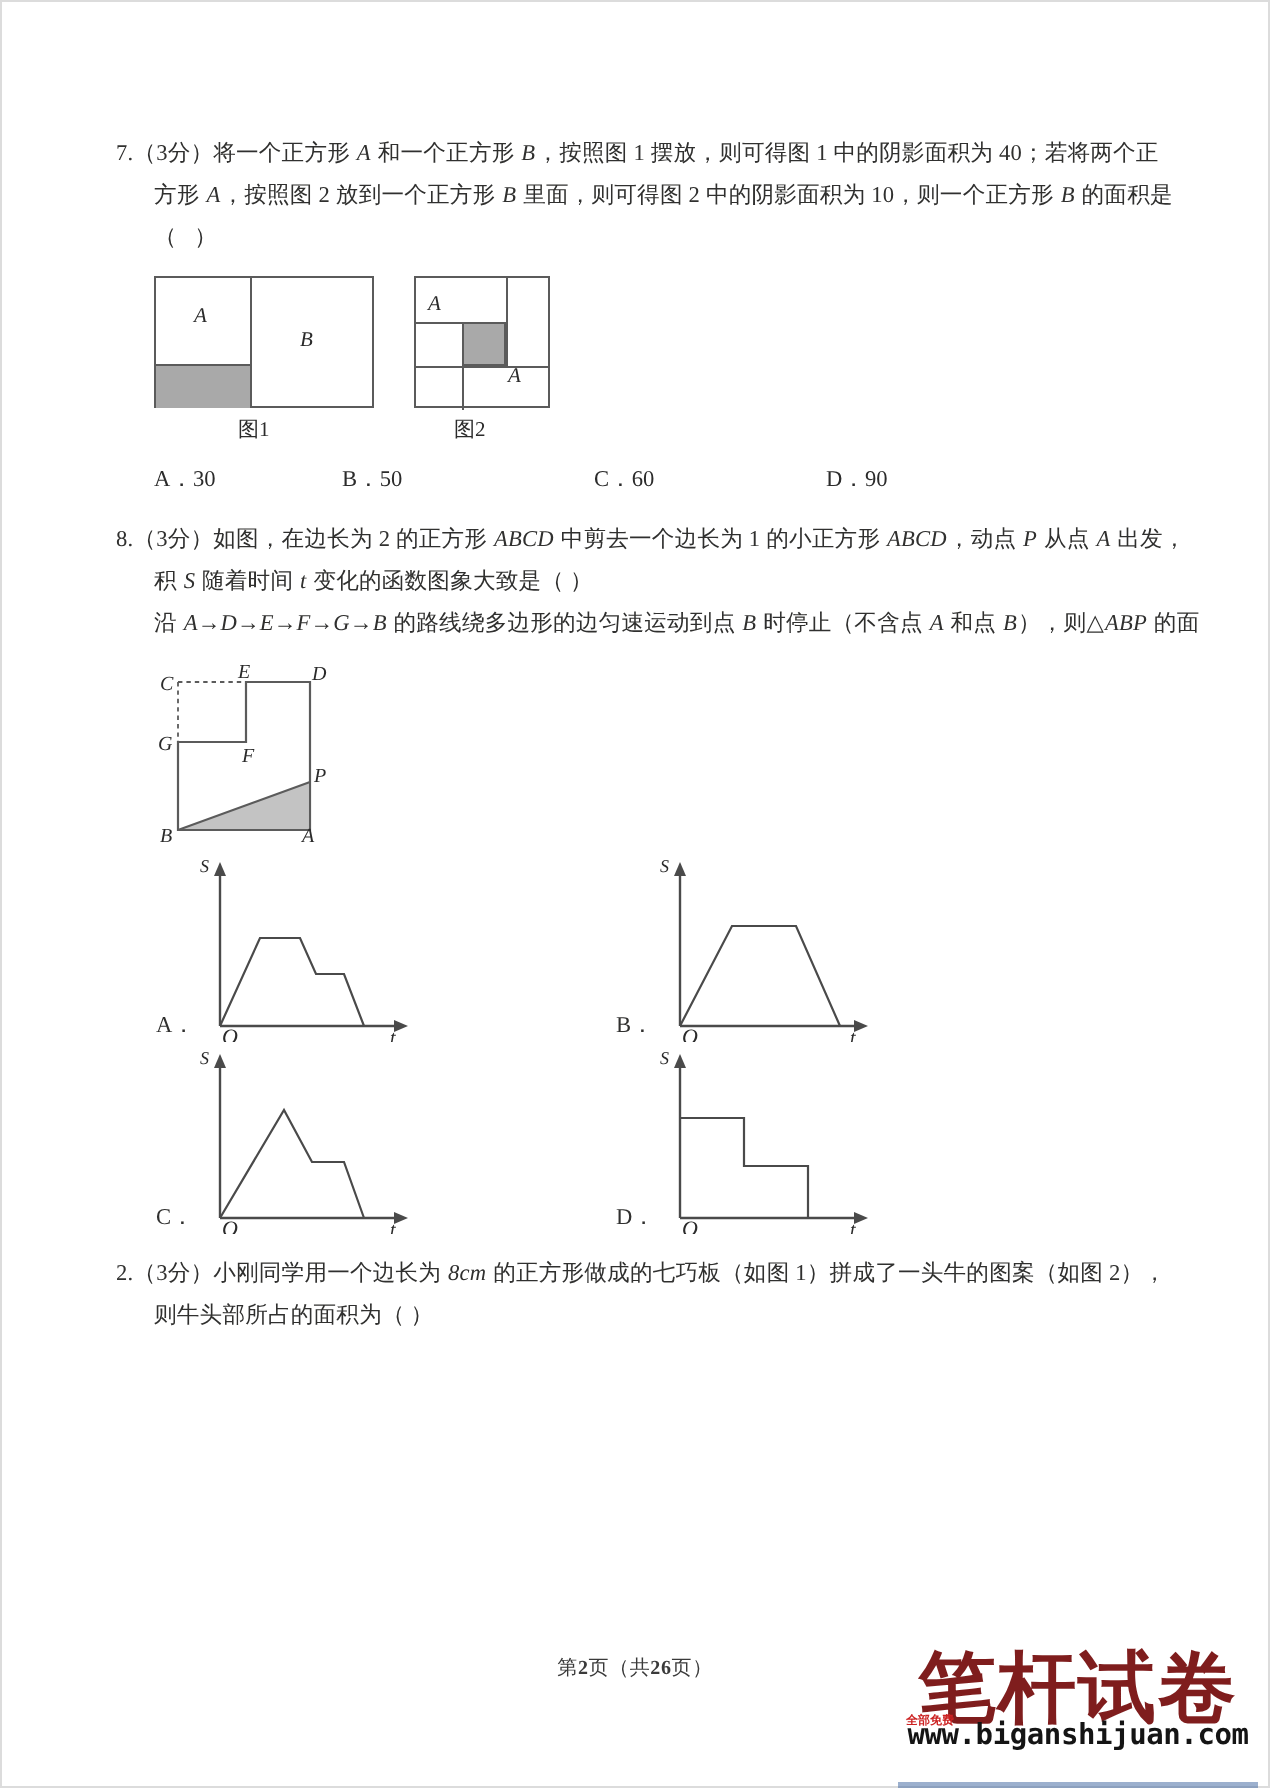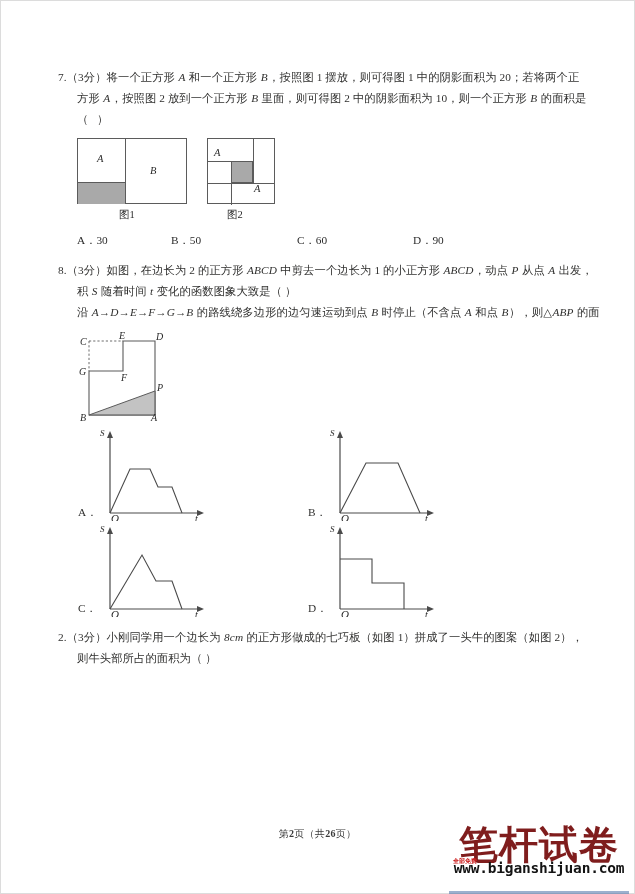--- a/index.html
+++ b/index.html
@@ -223,21 +223,21 @@
   }
 </style>
 </head>
 <body>
 
 <div class="page">
 
   <div class="content">
 
     <div class="q">
-      <div class="qline"><span>7.（3分）将一个正方形 </span><em class="it">A</em><span> 和一个正方形 </span><em class="it">B</em><span>，按照图 1 摆放，则可得图 1 中的阴影面积为 20；若将两个正</span></div>
+      <div class="qline"><span>7.（3分）将一个正方形 </span><em class="it">A</em><span> 和一个正方形 </span><em class="it">B</em><span>，按照图 1 摆放，则可得图 1 中的阴影面积为 40；若将两个正</span></div>
 
       <div class="qline indent"><span>方形 </span><em class="it">A</em><span>，按照图 2 放到一个正方形 </span><em class="it">B</em><span> 里面，则可得图 2 中的阴影面积为 10，则一个正方形 </span><em class="it">B</em><span> 的面积是</span></div>
 
       <div class="qline indent paren">（      ）</div>
 
       <div class="fig7wrap">
         <div class="fig7-1">
           <div class="inner-a"></div>
           <div class="shade"></div>
           <span class="lbl lblA">A</span>

